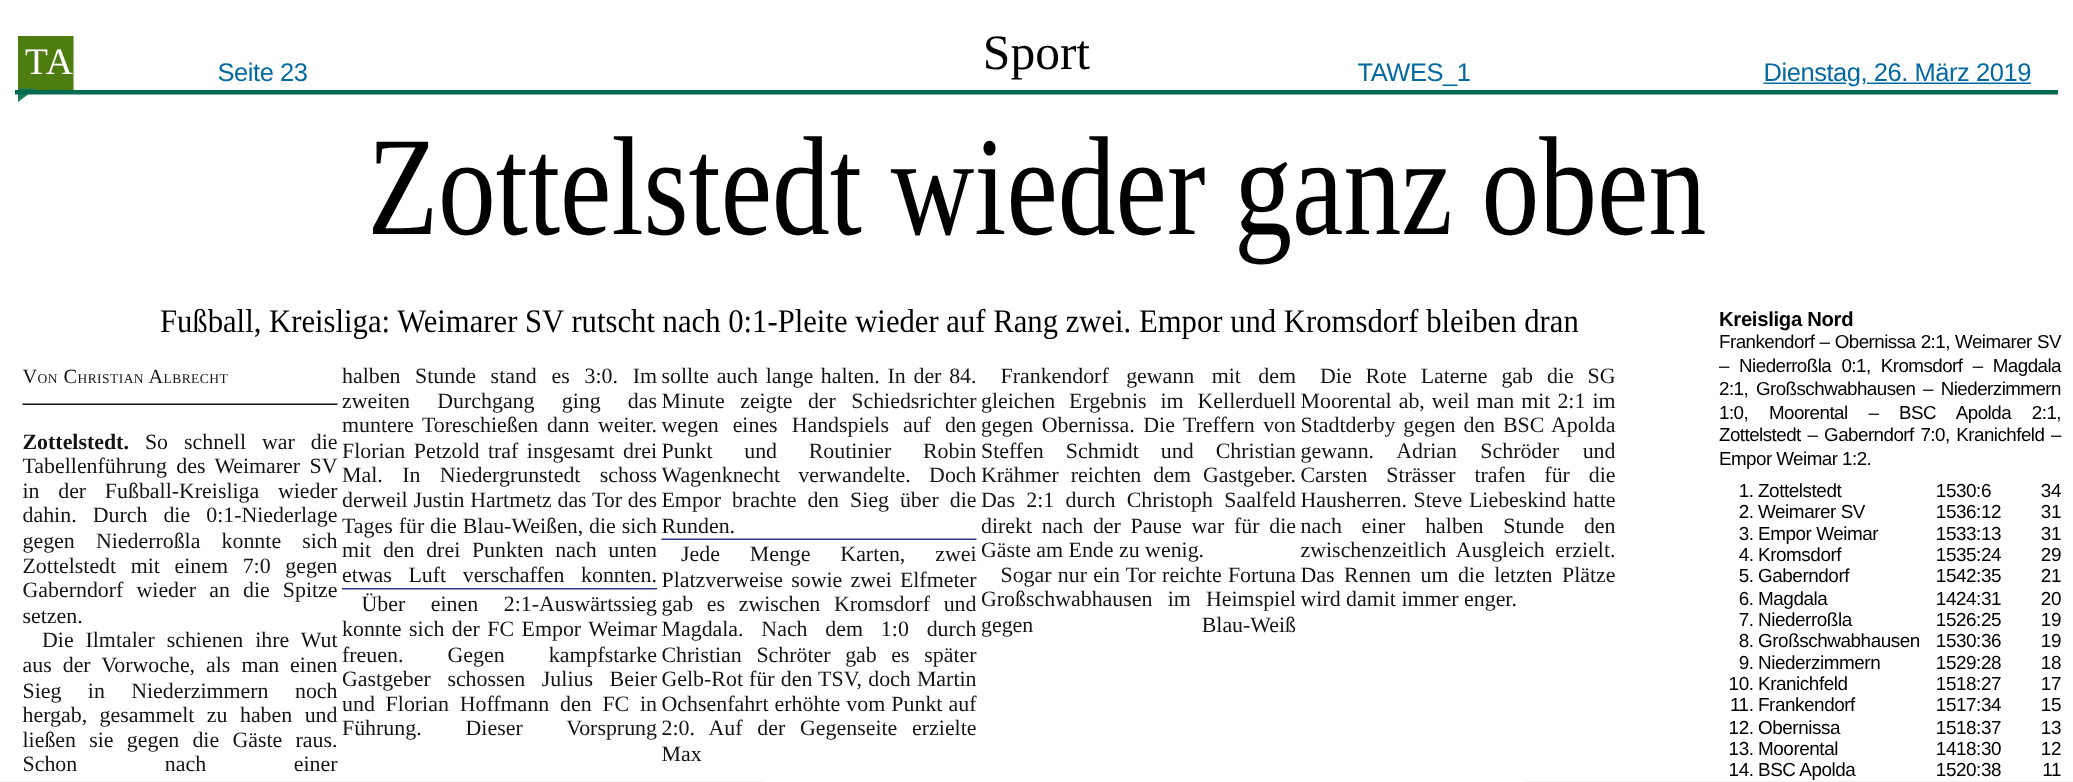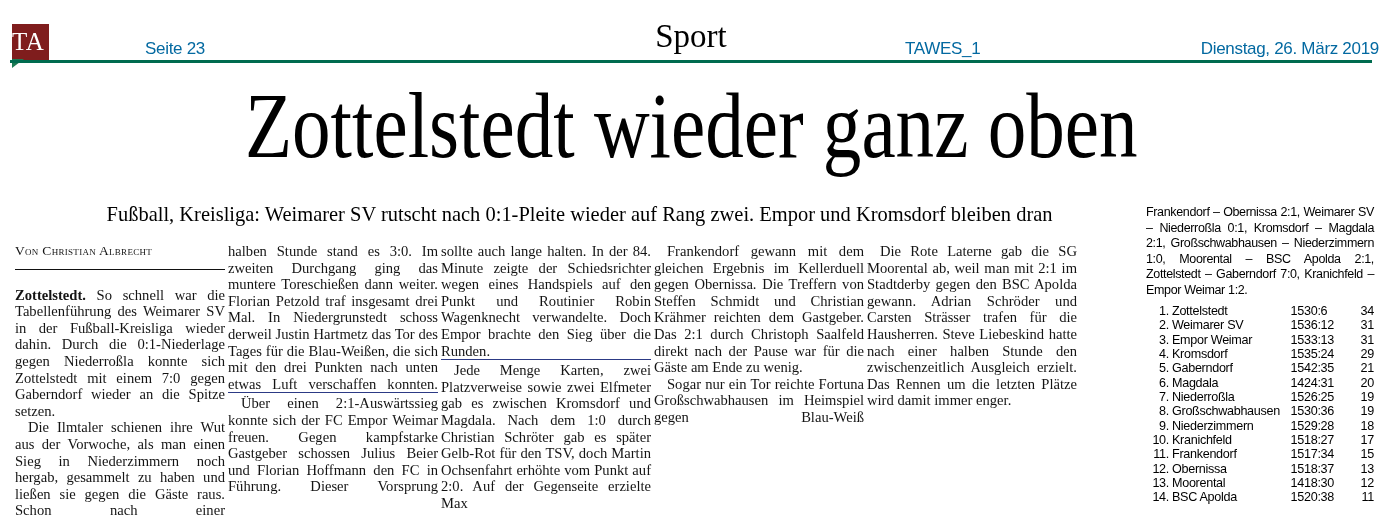--- a/index.html
+++ b/index.html
@@ -3,38 +3,38 @@
 <meta charset="utf-8">
 <style>
   html,body{margin:0;padding:0;background:#e8e8e8;}
   .page{
     position:relative;width:1382px;height:521px;background:#ffffff;
     font-family:"Liberation Serif",serif;color:#141414;overflow:hidden;
   }
   
   .ta-logo{
     position:absolute;left:12px;top:24px;width:37px;height:36px;
-    background:#7f1d1d;color:#fff;display:flex;align-items:center;justify-content:flex-start;
+    background:#4d7c0f;color:#fff;display:flex;align-items:center;justify-content:flex-end;
     font-family:"Liberation Serif",serif;font-size:25px;letter-spacing:.5px;
   }
   .ta-logo::after{
     content:"";position:absolute;left:0;bottom:-8px;width:0;height:0;
     border-top:9px solid #1d7a53;border-right:12px solid transparent;
   }
   .hdr-label{
     position:absolute;top:39px;font-family:"Liberation Sans",sans-serif;
     font-size:17px;letter-spacing:-0.3px;color:#0369a1;white-space:nowrap;
   }
   .hdr-page{left:145px;}
   .hdr-section{
     position:absolute;top:18px;left:0;width:100%;text-align:center;
     font-family:"Liberation Serif",serif;font-size:33px;color:#000;
   }
   .hdr-edition{left:905px;}
-  .hdr-date{right:3px;}
+  .hdr-date{right:28px;text-decoration:underline;}
   .hdr-rule{position:absolute;top:60px;left:10px;right:10px;height:3px;background:#006b4f;}
   
   .headline{
     position:absolute;top:76px;left:0;width:100%;text-align:center;
     font-size:94px;line-height:1.05;font-weight:400;color:#000;
   }
   .headline .condense{display:inline-block;white-space:nowrap;transform:scaleX(0.82);transform-origin:50% 50%;}
   .subheadline{
     position:absolute;top:201px;left:0;width:1160px;text-align:center;
     font-size:22px;color:#000;
@@ -115,20 +115,21 @@
       <p class="indent cont">Sogar nur ein Tor reichte Fortuna Großschwabhausen im Heimspiel gegen Blau-Weiß</p>
     </div>
 
     <div class="col">
       <p class="indent">Die Rote Laterne gab die SG Moorental ab, weil man mit 2:1 im Stadtderby gegen den BSC Apolda gewann. Adrian Schröder und Carsten Strässer trafen für die Hausherren. Steve Liebeskind hatte nach einer halben Stunde den zwischenzeitlich Ausgleich erzielt. Das Rennen um die letzten Plätze wird damit immer enger.</p>
     </div>
 
   </div>
 
   <div class="sidebar">
+    <p class="sb-title">Kreisliga Nord</p>
     <p class="sb-results">Frankendorf – Obernissa 2:1, Weimarer SV – Niederroßla 0:1, Kromsdorf – Magdala 2:1, Großschwabhausen – Niederzimmern 1:0, Moorental – BSC Apolda 2:1, Zottelstedt – Gaberndorf 7:0, Kranichfeld – Empor Weimar 1:2.</p>
     <div class="league-table">
         <div class="trow">
     <span class="rank">1.</span>
     <span class="team">Zottelstedt</span>
     <span class="games">15</span>
     <span class="goals">30:6</span>
     <span class="pts">34</span>
   </div>
         <div class="trow">

